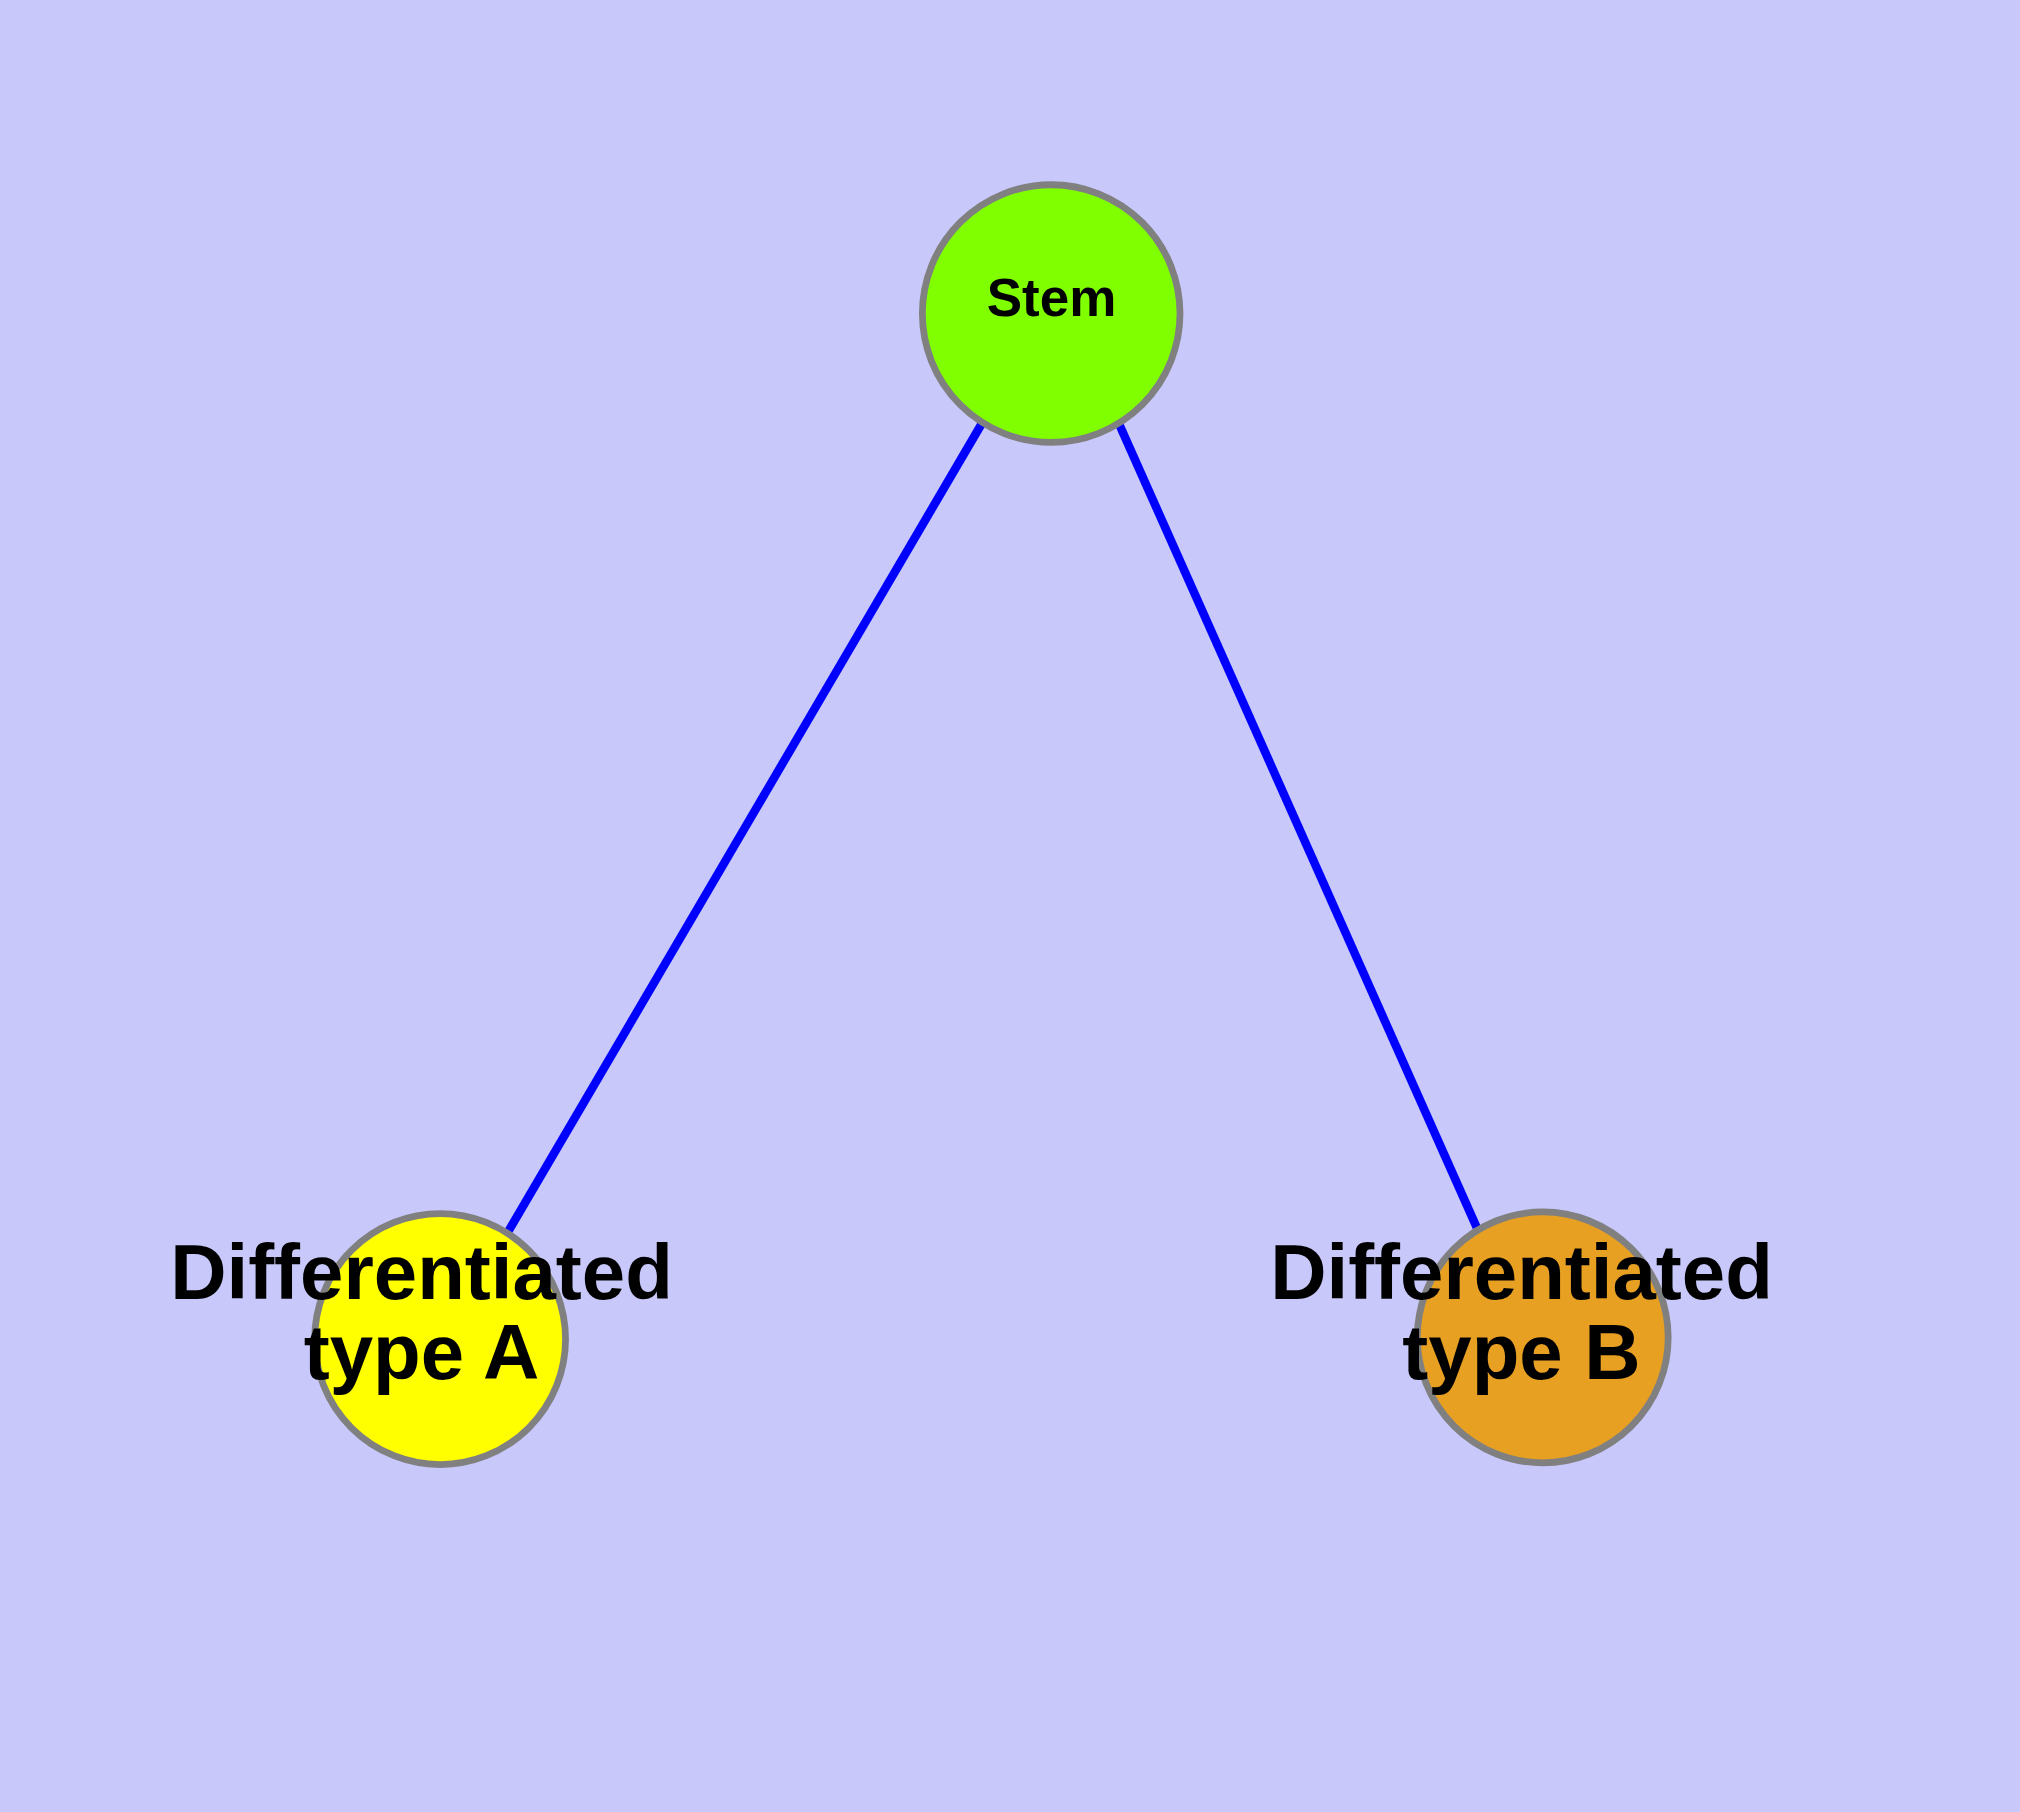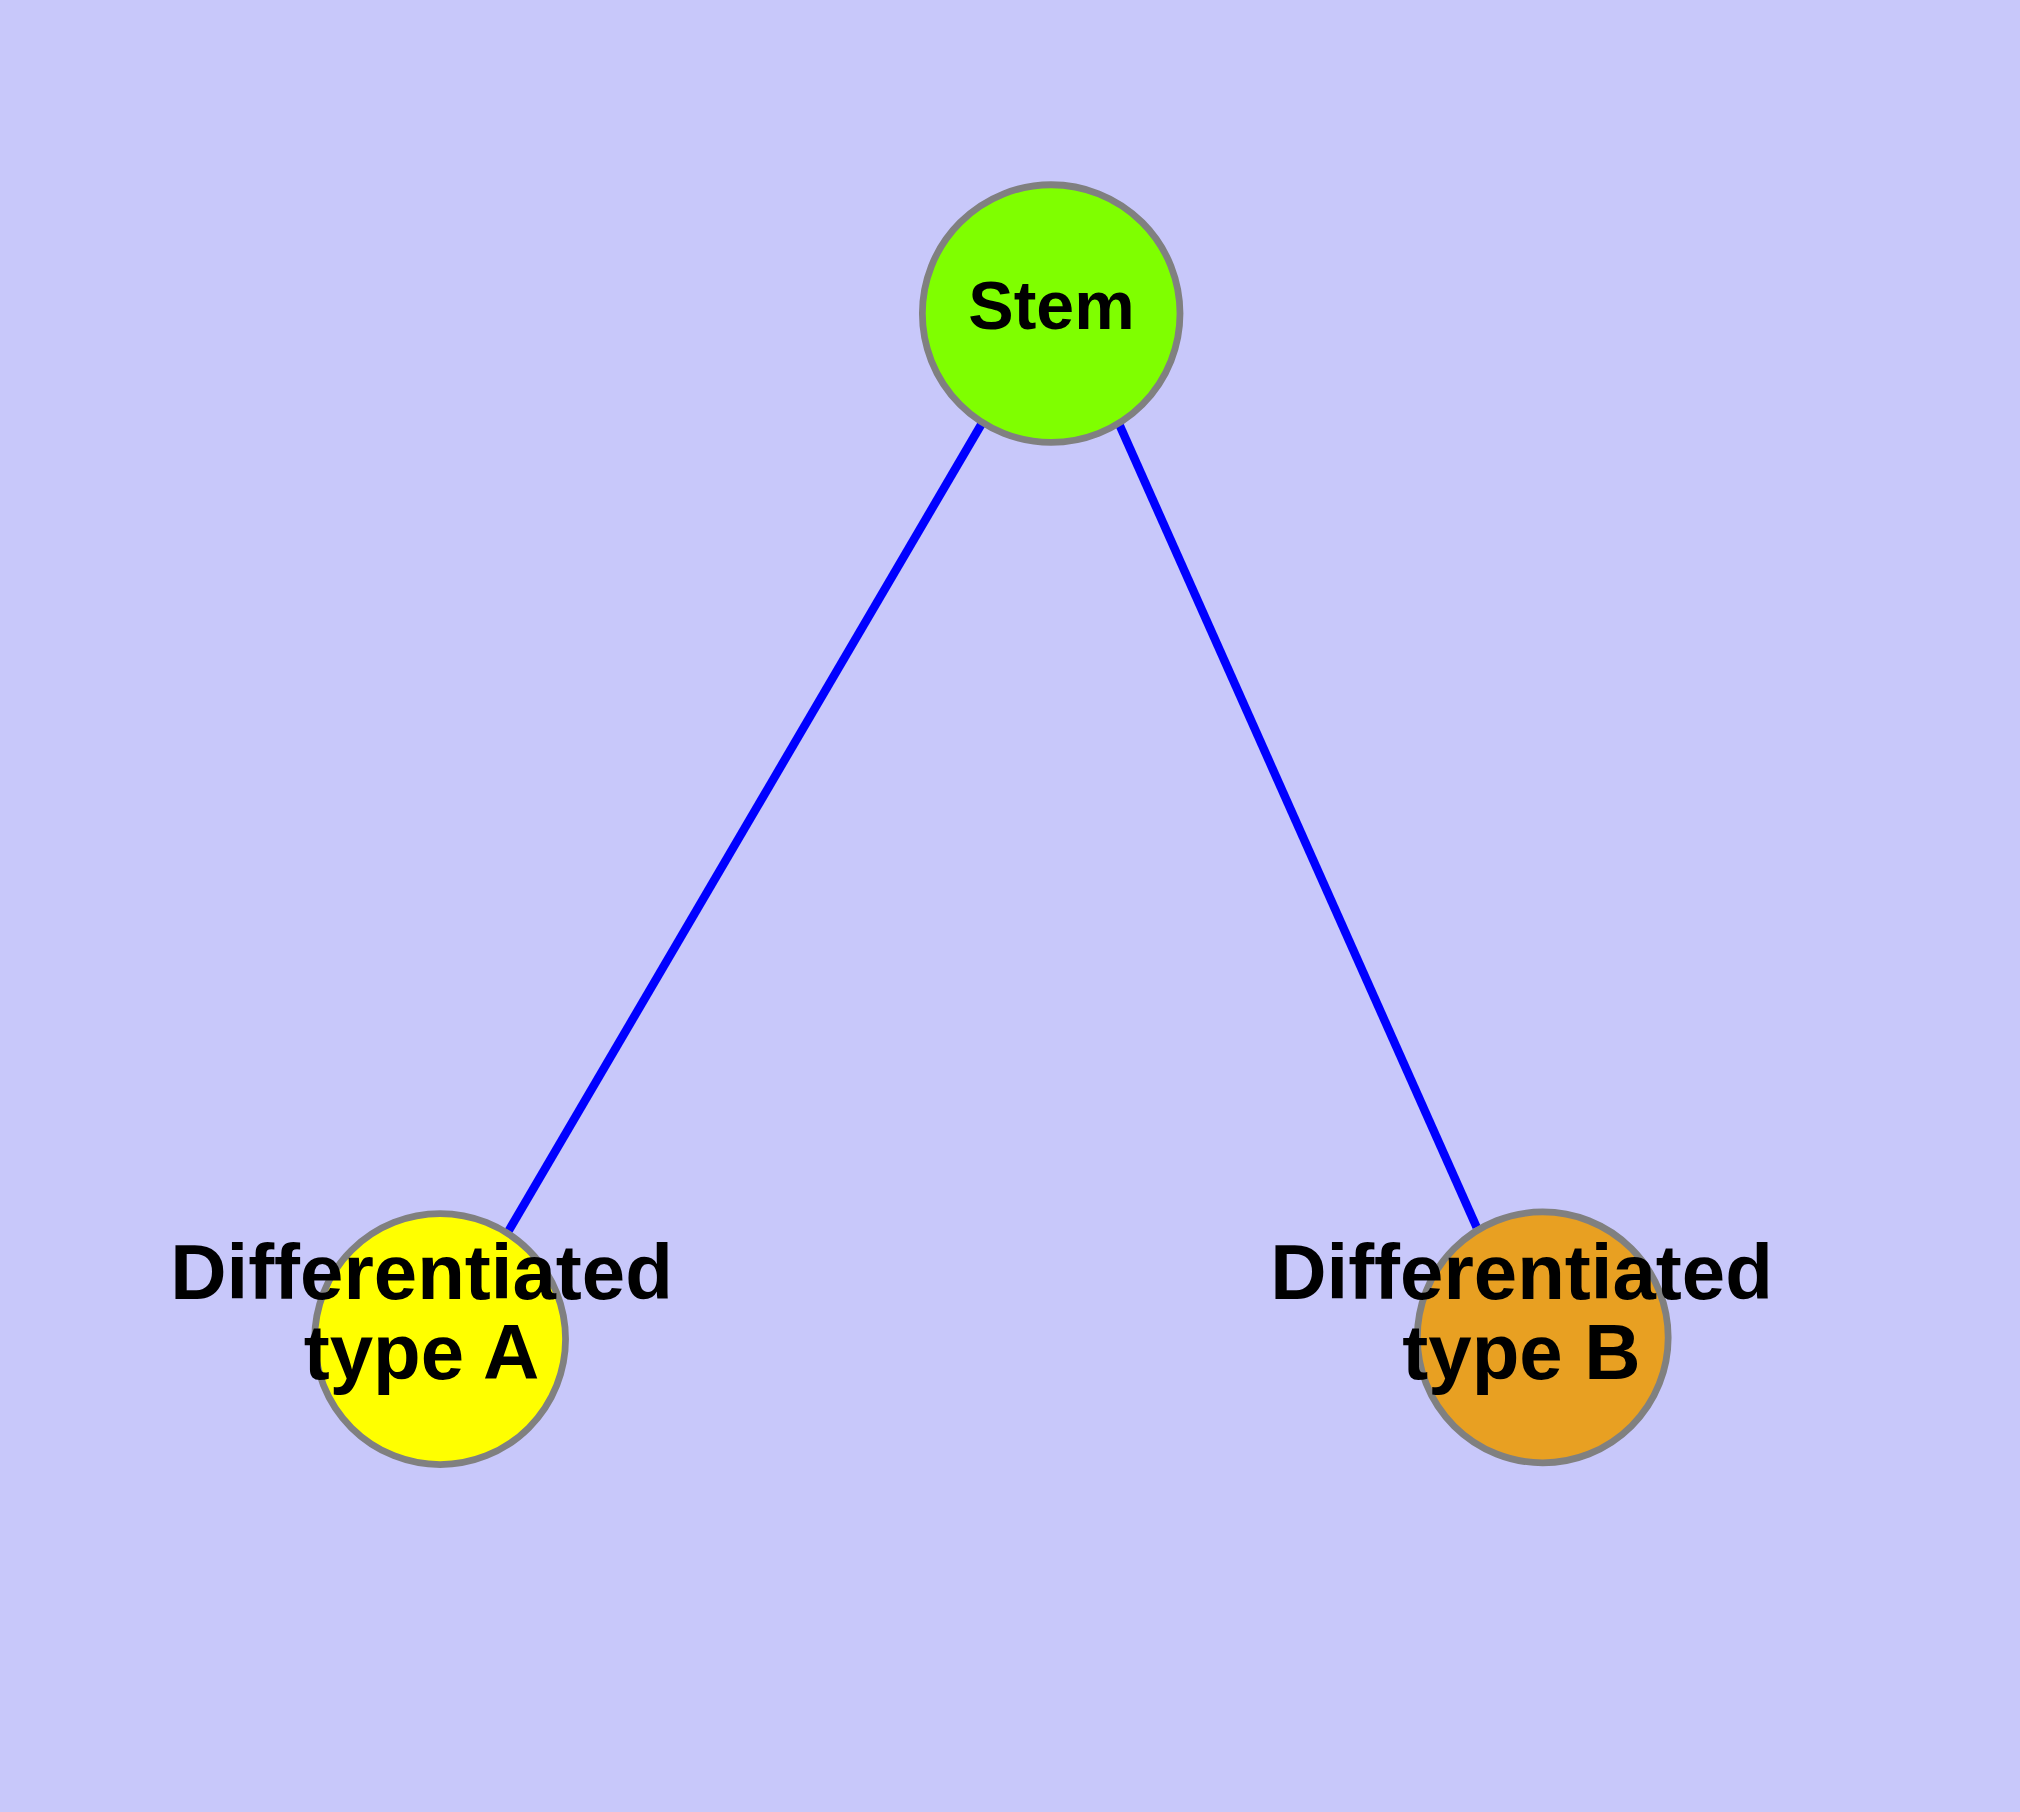--- a/index.html
+++ b/index.html
@@ -33,21 +33,21 @@
     position: absolute;
     text-align: center;
     font-weight: bold;
     color: #000000;
     line-height: 1.02;
     white-space: pre;
     pointer-events: none;
     -webkit-font-smoothing: antialiased;
   }
   #label-stem {
-    font-size: 68px;
+    font-size: 53px;
     left: 797px;
     top: 271px;
     width: 509px;
   }
   #label-typea {
     font-size: 78px;
     left: 167px;
     top: 1233px;
     width: 509px;
   }

